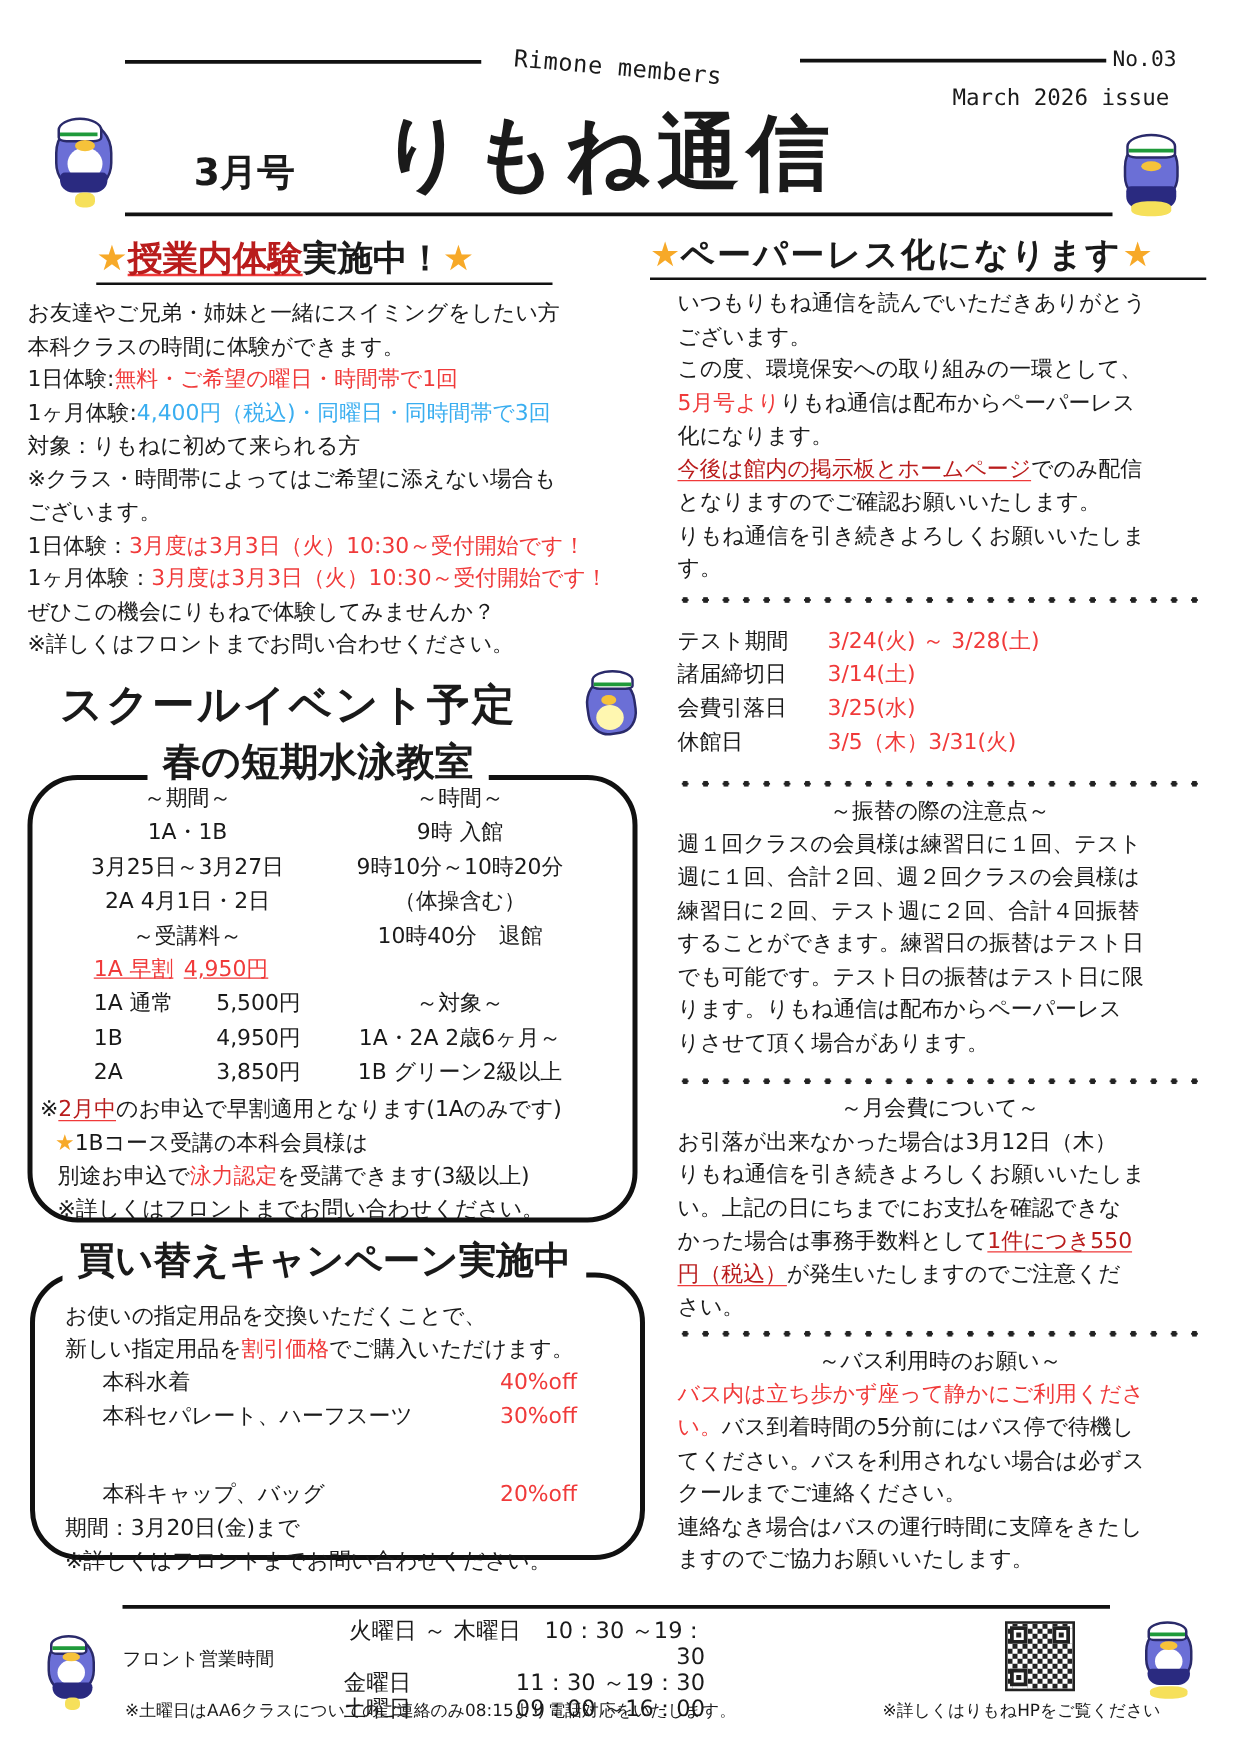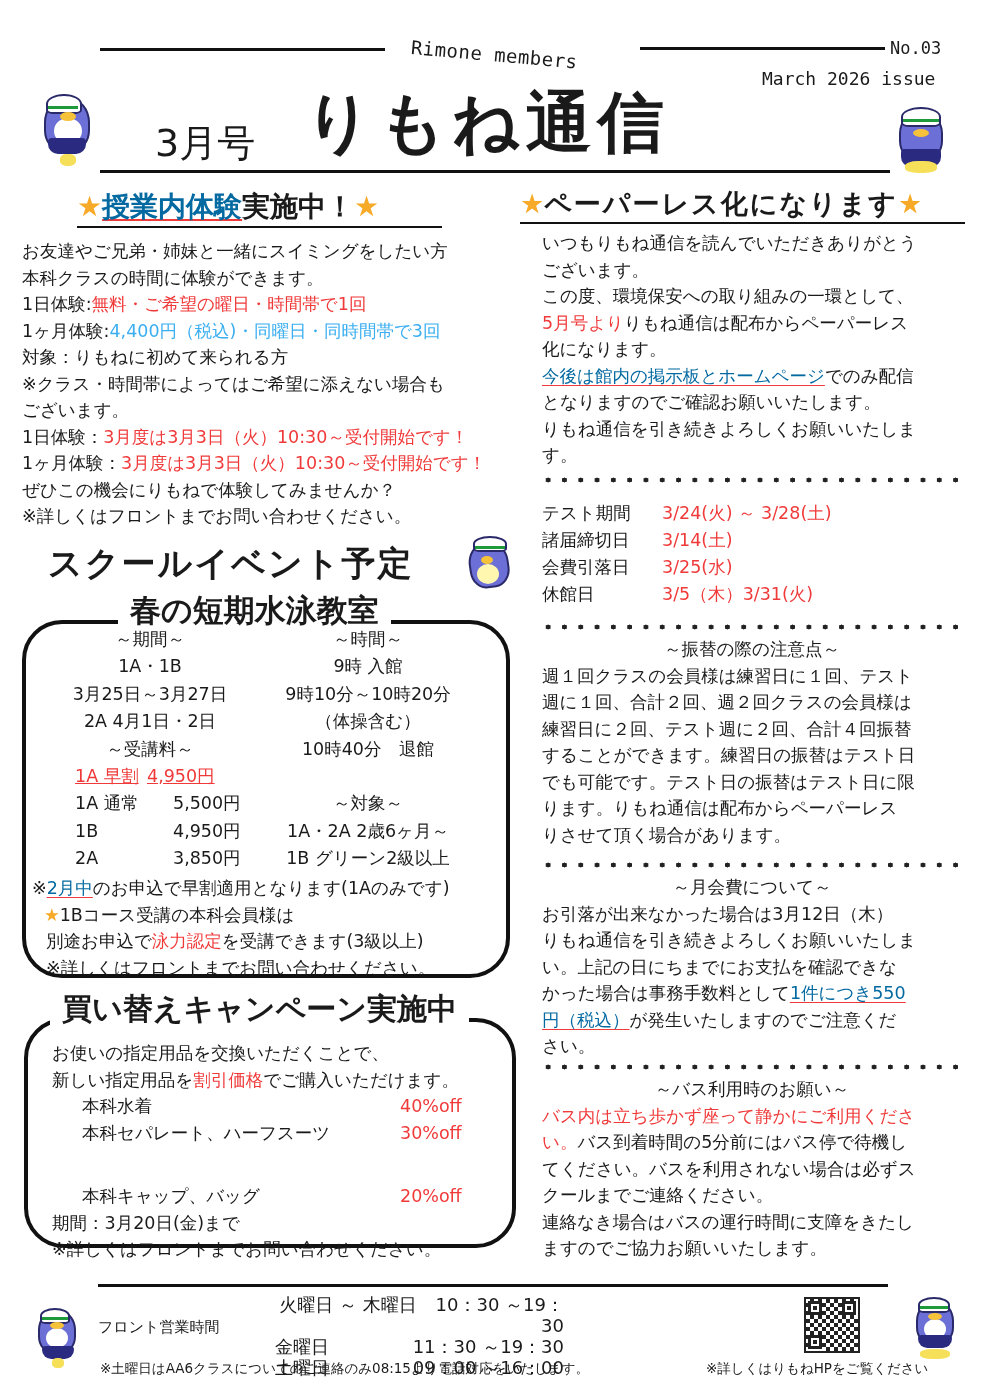--- a/index.html
+++ b/index.html
@@ -1,28 +1,28 @@
 <!DOCTYPE html>
 <html><head>
 <meta charset="utf-8">
 <style>
   * { box-sizing: border-box; margin: 0; padding: 0; }
   html, body { width: 990px; height: 1400px; background: #ffffff; overflow: hidden; }
   body { position: relative; font-family: "DejaVu Sans", sans-serif; color: #1a1a1a; }
   .red { color: #f03a3a; }
   .blue { color: #3aaef0; }
-  .ul-red { color: #0369a1; text-decoration: underline; text-decoration-color: #f03a3a; text-underline-offset: 3px; }
+  .ul-red { color: #b91c1c; text-decoration: underline; text-decoration-color: #f03a3a; text-underline-offset: 3px; }
   .star { color: #f7a928; }
   .hline { position: absolute; height: 3px; background: #111; }
 
   
   .rimone { position: absolute; left: 412px; top: 36px; font-family: "DejaVu Sans Mono", monospace; font-size: 19px; transform: rotate(5deg); transform-origin: left top; letter-spacing: 0.5px; }
   .issue-no { position: absolute; left: 890px; top: 38px; font-family: "DejaVu Sans Mono", monospace; font-size: 17px; }
   .issue-date { position: absolute; left: 762px; top: 68px; font-family: "DejaVu Sans Mono", monospace; font-size: 18px; }
-  .month { position: absolute; left: 155px; top: 118px; font-size: 38px; font-weight: normal; }
+  .month { position: absolute; left: 155px; top: 118px; font-size: 30px; font-weight: bold; }
   .title { position: absolute; left: 305px; top: 78px; font-size: 66px; font-weight: bold; letter-spacing: 6px; }
 
   
   .penguin { position: absolute; }
   .penguin .body { position: absolute; background: #6b6fd6; border: 2px solid #2a2a6a; border-radius: 45% 45% 40% 40%; }
   .penguin .belly { position: absolute; background: #fff; border-radius: 50%; }
   .penguin .cap { position: absolute; background: #fff; border: 2px solid #2a2a6a; border-radius: 50% 50% 20% 20%; }
   .penguin .capstripe { position: absolute; height: 3px; background: #1f9a3a; }
   .penguin .shorts { position: absolute; background: #2a2a80; border-radius: 4px 4px 10px 10px; }
   .penguin .beak { position: absolute; background: #f6c23a; border-radius: 50%; }

